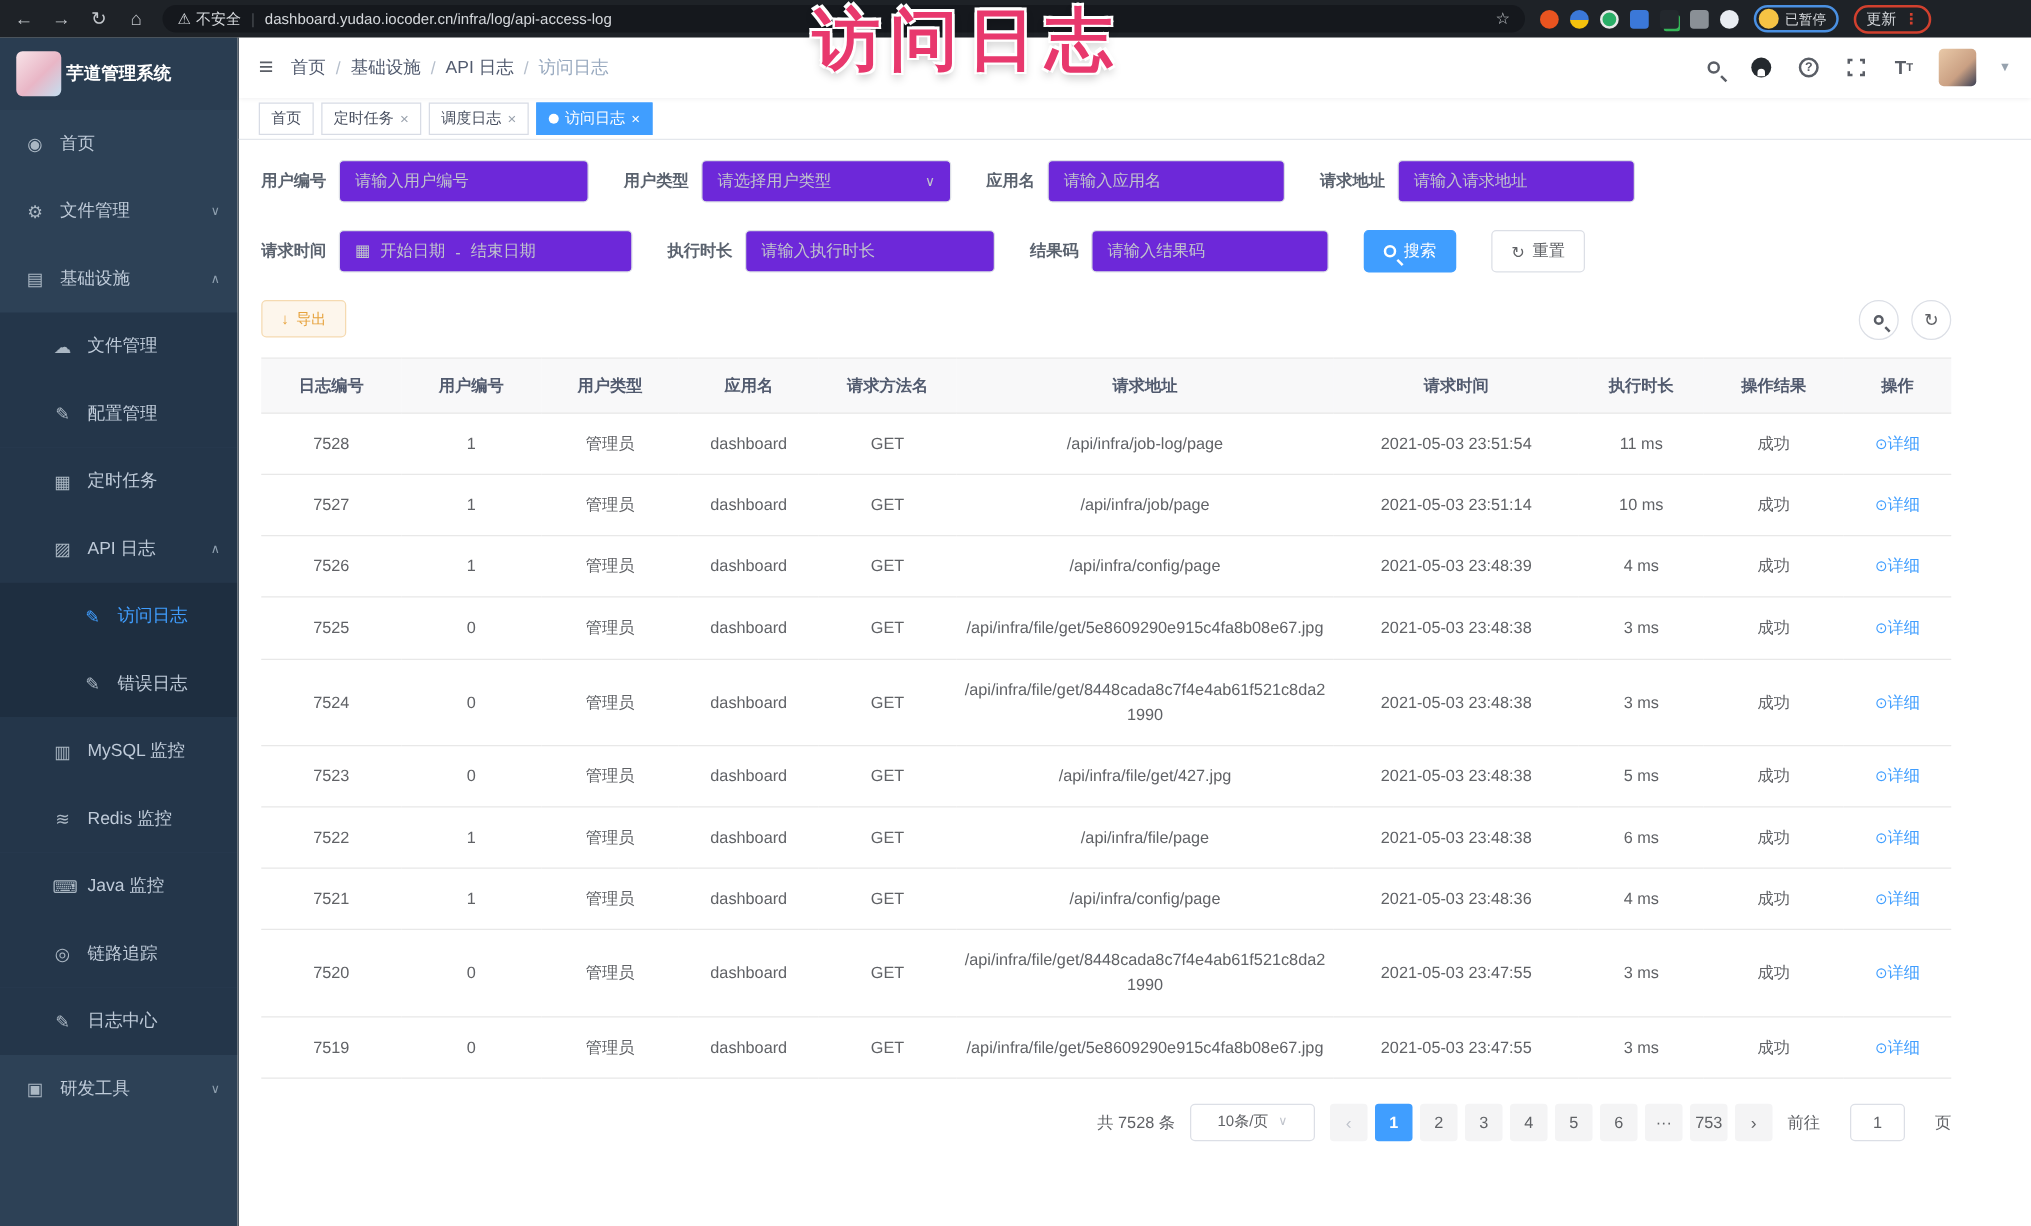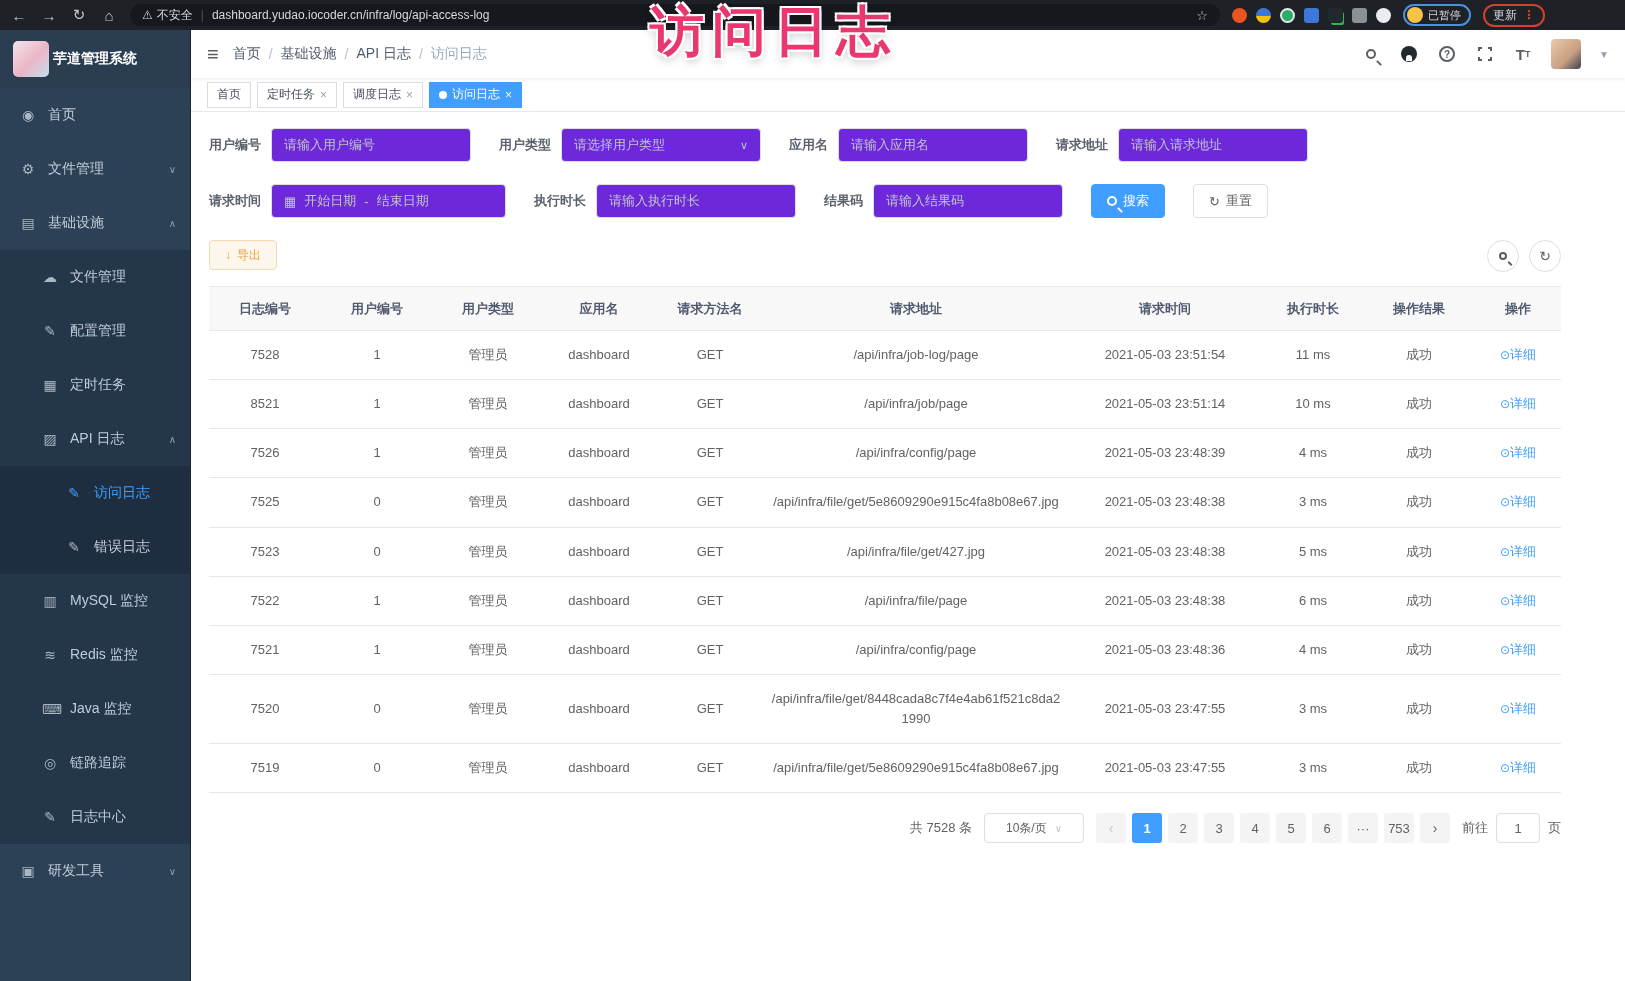--- a/index.html
+++ b/index.html
@@ -119,21 +119,21 @@
   .pager-bar { display:flex; align-items:center; justify-content:flex-end; gap:12px;
     margin:20px 0 0; font-size:13px; color:#606266; }
   .psize { width:100px; height:30px; border:1px solid #dcdfe6; border-radius:4px; display:flex;
     align-items:center; justify-content:center; gap:8px; font-size:12px; color:#606266; cursor:pointer; }
   .pages { display:flex; align-items:center; gap:6px; }
   .pg { min-width:30px; height:30px; padding:0 4px; background:#f4f4f5; border-radius:3px;
     display:flex; align-items:center; justify-content:center; font-size:13px; cursor:pointer; color:#606266; }
   .pg.active { background:#409eff; color:#fff; font-weight:bold; }
   .pg.nav { font-size:14px; }
   .pg.disabled { color:#c0c4cc; }
-  .goto { display:flex; align-items:center; gap:8px; }
+  .goto { display:flex; align-items:center; gap:24px; }
   .goto input { width:44px; height:30px; border:1px solid #dcdfe6; border-radius:4px;
     text-align:center; font-size:13px; color:#606266; outline:none; }
 
   
   .watermark { position:absolute; top:-4px; left:650px; z-index:50; font-size:54px;
     font-weight:bold; letter-spacing:8px; color:#e8386d; font-family:"DejaVu Sans",sans-serif;
     text-shadow:-2px -2px 0 #fff,2px -2px 0 #fff,-2px 2px 0 #fff,2px 2px 0 #fff,0 4px 8px rgba(0,0,0,.25);
     pointer-events:none; }
 </style>
 </head>
@@ -410,21 +410,21 @@
               <td>管理员</td>
               <td>dashboard</td>
               <td>GET</td>
               <td>/api/infra/job-log/page</td>
               <td>2021-05-03 23:51:54</td>
               <td>11 ms</td>
               <td>成功</td>
               <td><span class="detail-link"><span class="eye">⊙</span>详细</span></td>
             </tr>
             <tr>
-              <td>8521</td>
+              <td>7527</td>
               <td>1</td>
               <td>管理员</td>
               <td>dashboard</td>
               <td>GET</td>
               <td>/api/infra/job/page</td>
               <td>2021-05-03 23:51:14</td>
               <td>10 ms</td>
               <td>成功</td>
               <td><span class="detail-link"><span class="eye">⊙</span>详细</span></td>
             </tr>
@@ -440,20 +440,32 @@
               <td>成功</td>
               <td><span class="detail-link"><span class="eye">⊙</span>详细</span></td>
             </tr>
             <tr>
               <td>7525</td>
               <td>0</td>
               <td>管理员</td>
               <td>dashboard</td>
               <td>GET</td>
               <td>/api/infra/file/get/5e8609290e915c4fa8b08e67.jpg</td>
+              <td>2021-05-03 23:48:38</td>
+              <td>3 ms</td>
+              <td>成功</td>
+              <td><span class="detail-link"><span class="eye">⊙</span>详细</span></td>
+            </tr>
+            <tr>
+              <td>7524</td>
+              <td>0</td>
+              <td>管理员</td>
+              <td>dashboard</td>
+              <td>GET</td>
+              <td>/api/infra/file/get/8448cada8c7f4e4ab61f521c8da21990</td>
               <td>2021-05-03 23:48:38</td>
               <td>3 ms</td>
               <td>成功</td>
               <td><span class="detail-link"><span class="eye">⊙</span>详细</span></td>
             </tr>
             <tr>
               <td>7523</td>
               <td>0</td>
               <td>管理员</td>
               <td>dashboard</td>

